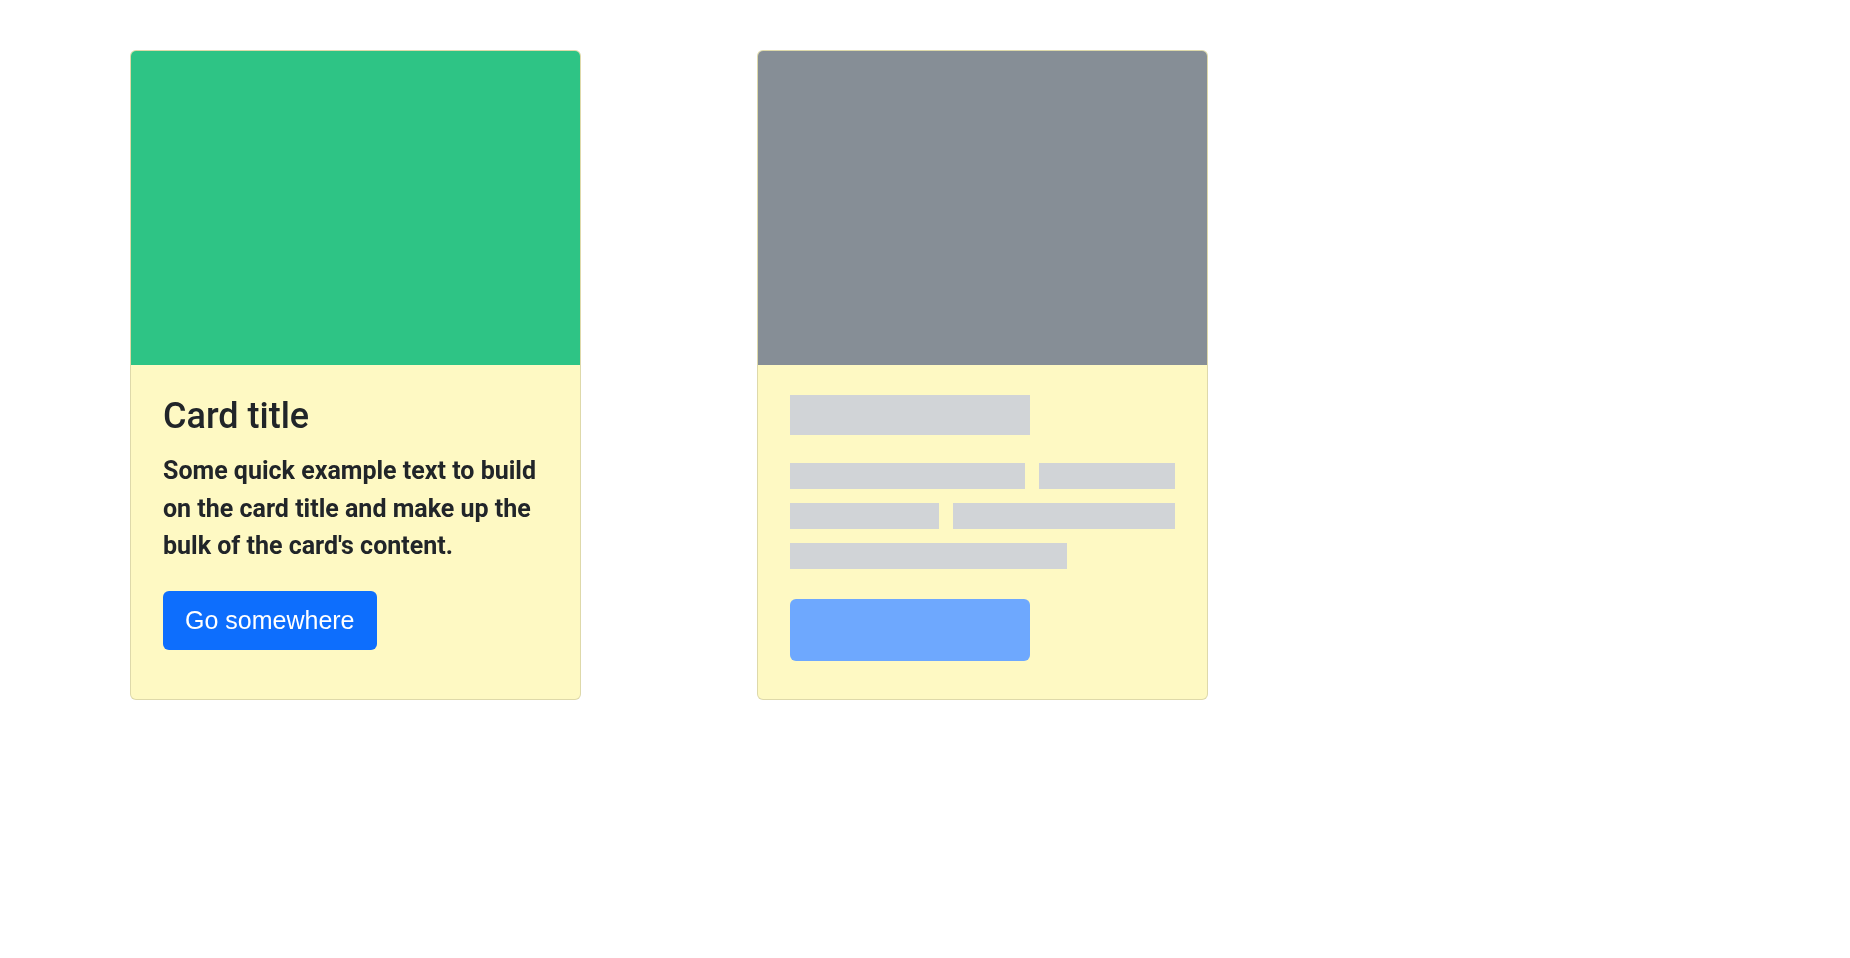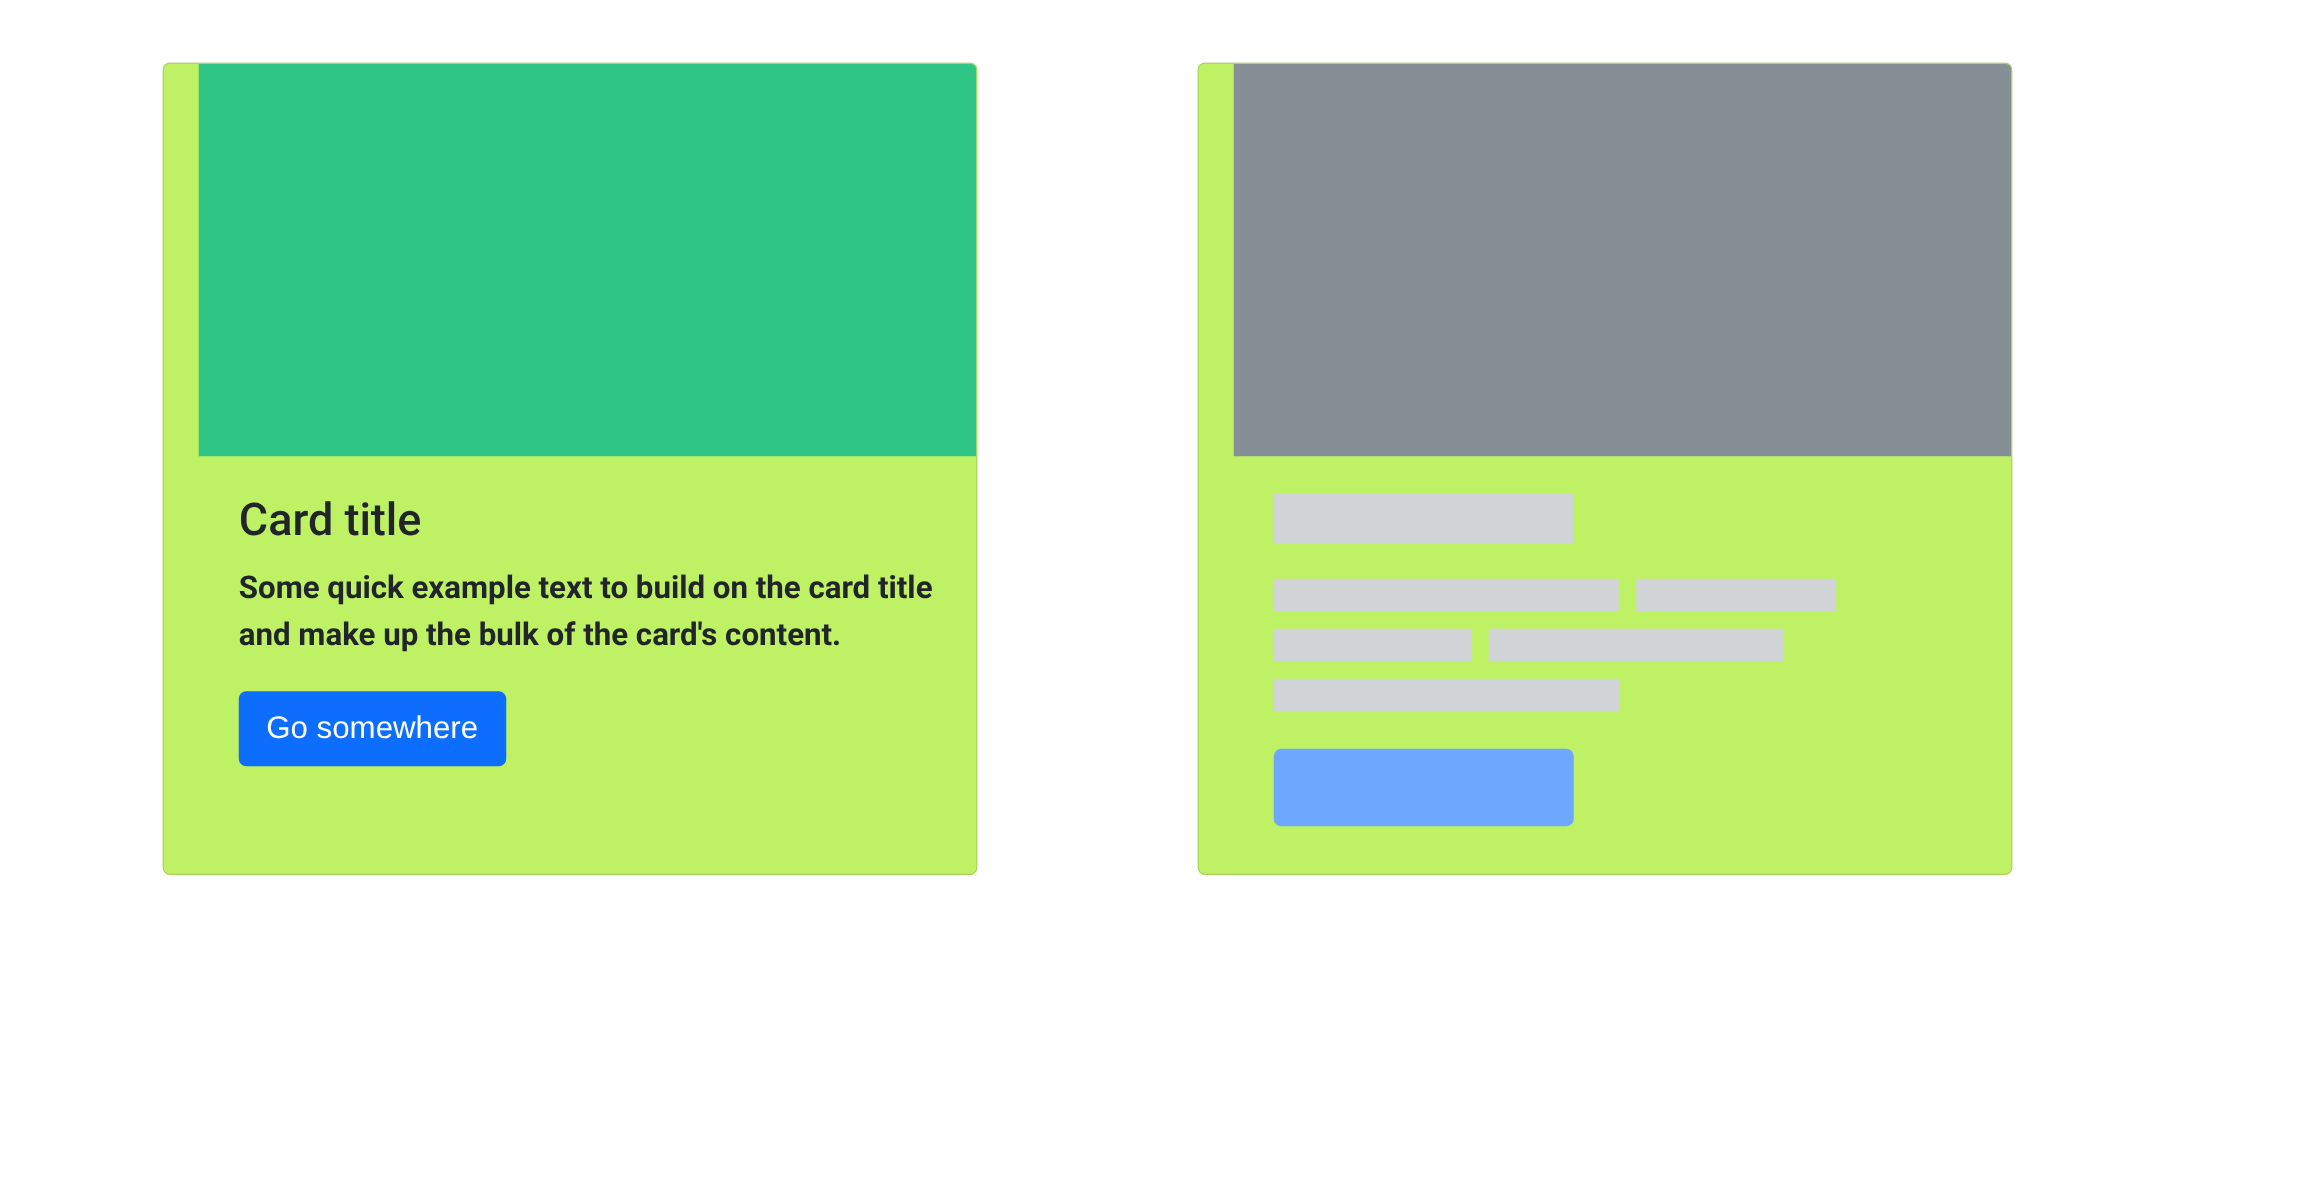--- a/index.html
+++ b/index.html
@@ -10,26 +10,25 @@
 
     body {
       font-family: -apple-system, BlinkMacSystemFont, "Segoe UI", Roboto, "Helvetica Neue", Arial, sans-serif;
       background: #ffffff;
       padding: 50px 130px;
       display: flex;
       gap: 176px;
     }
 
     .card {
-      width: 652px;
+      width: 451px;
       border: 1px solid rgba(0, 0, 0, 0.125);
       border-radius: 6px;
-      background: #bef264;
+      background: #fef9c3;
       overflow: hidden;
-      padding-left: 28px;
     }
 
     .card-img-top {
       width: 100%;
       height: 314px;
       display: block;
     }
 
     .card-img-green {
       background-color: #2ec485;

